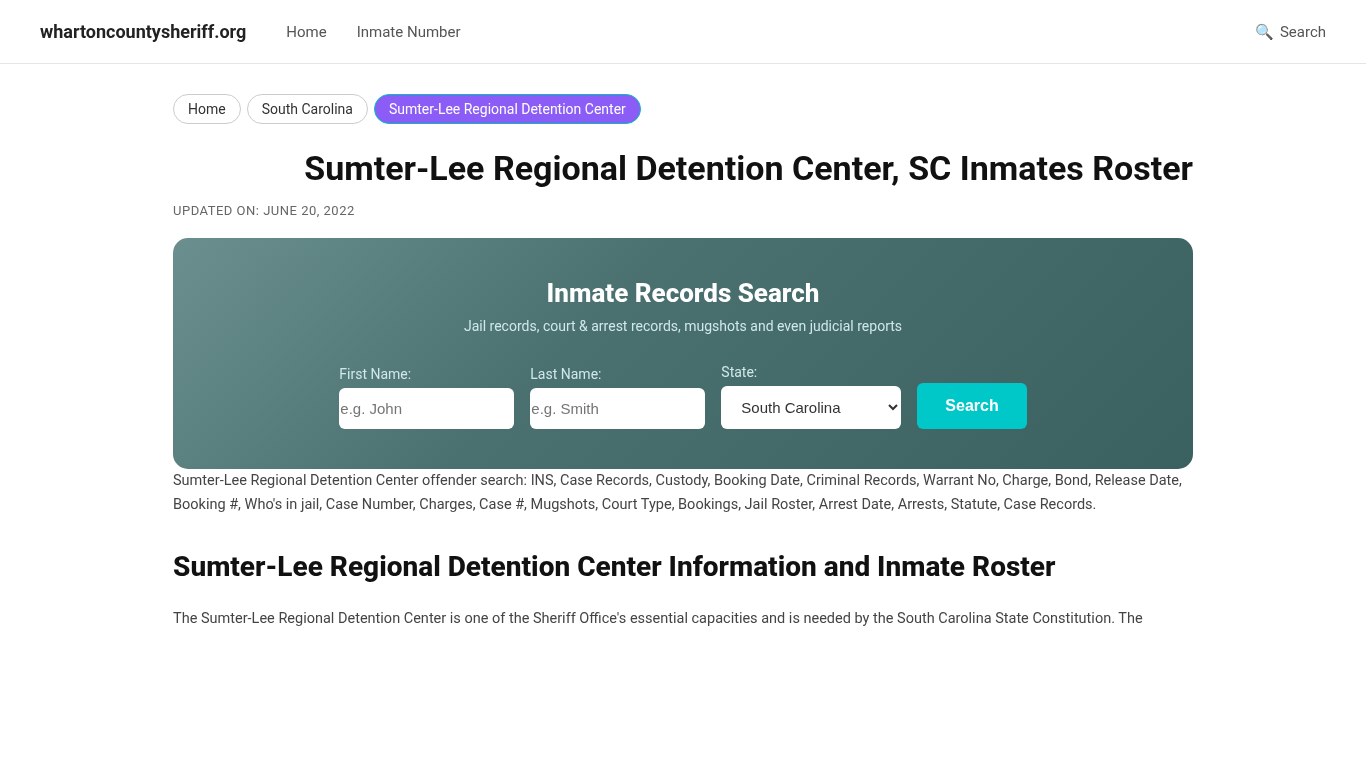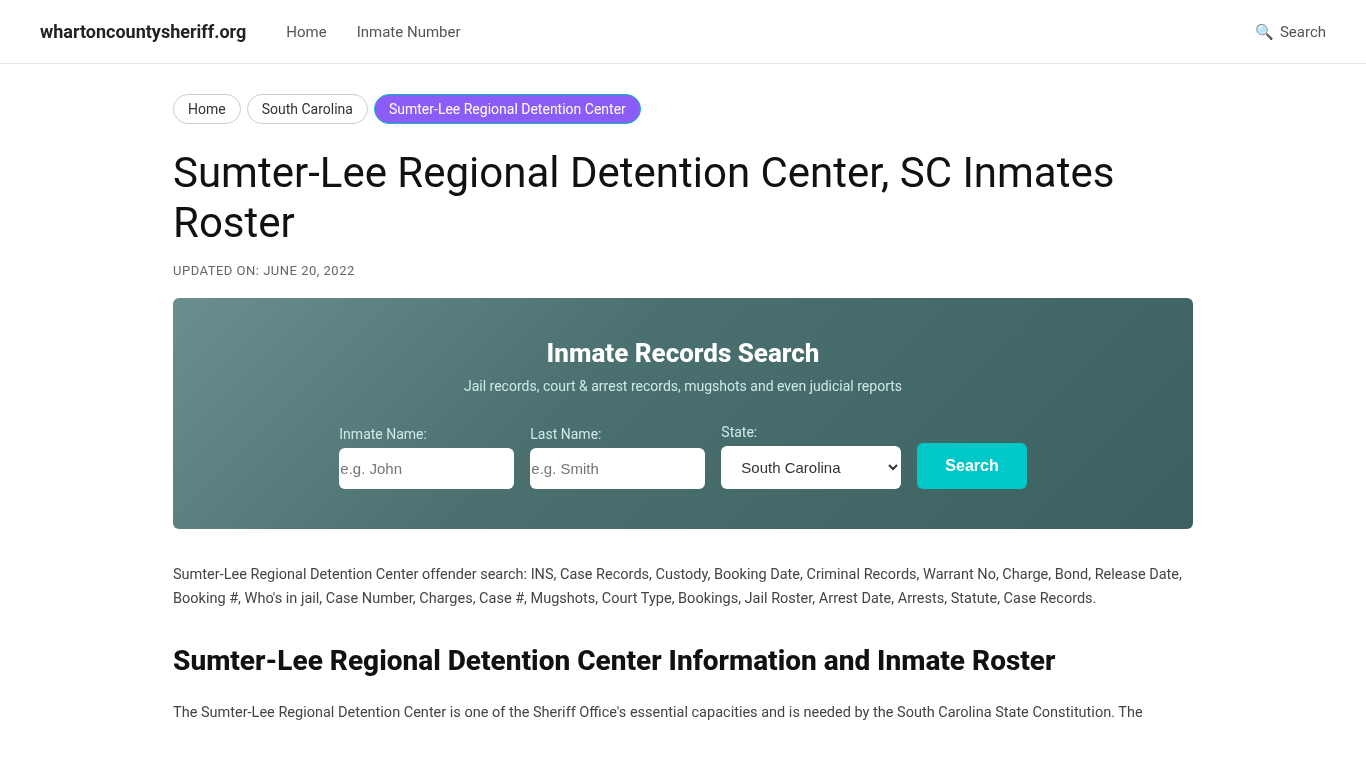--- a/index.html
+++ b/index.html
@@ -68,40 +68,40 @@
       background: #fff;
     }
     .breadcrumb-item.active {
       background: #8b5cf6;
       color: #fff;
       border-color: #00bfbf;
     }
 
     
     .page-title {
-      font-size: 42px;
-      font-weight: 400;
+      font-size: 34px;
+      font-weight: 700;
       color: #111;
       line-height: 1.2;
       margin-bottom: 14px;
+      text-align: right;
     }
     .updated-on {
       font-size: 13px;
       color: #666;
       text-transform: uppercase;
       letter-spacing: 0.5px;
       margin-bottom: 20px;
     }
 
     
     .search-section {
       background: linear-gradient(135deg, #6b8f8f 0%, #4a7070 40%, #3a6060 100%);
-      border-radius: 6px;
+      border-radius: 15px;
       padding: 40px 30px;
-      margin-bottom: 34px;
       text-align: center;
     }
     .search-section-title {
       font-size: 26px;
       font-weight: 800;
       color: #fff;
       margin-bottom: 10px;
     }
     .search-section-subtitle {
       font-size: 14px;
@@ -208,21 +208,21 @@
 
   <h1 class="page-title">Sumter-Lee Regional Detention Center, SC Inmates Roster</h1>
   <p class="updated-on">UPDATED ON: JUNE 20, 2022</p>
 
   <div class="search-section">
     <h2 class="search-section-title">Inmate Records Search</h2>
     <p class="search-section-subtitle">Jail records, court &amp; arrest records, mugshots and even judicial reports</p>
 
     <div class="search-form">
       <div class="form-group">
-        <label class="form-label">Inmate Name:</label>
+        <label class="form-label">First Name:</label>
         <input class="form-input" type="text" placeholder="e.g. John" style="">
       </div>
       <div class="form-group">
         <label class="form-label">Last Name:</label>
         <input class="form-input" type="text" placeholder="e.g. Smith" style="">
       </div>
       <div class="form-group">
         <label class="form-label">State:</label>
         <select class="form-select" id="state-select"><option value="Alabama">Alabama</option><option value="Alaska">Alaska</option><option value="Arizona">Arizona</option><option value="Arkansas">Arkansas</option><option value="California">California</option><option value="Colorado">Colorado</option><option value="Connecticut">Connecticut</option><option value="Delaware">Delaware</option><option value="Florida">Florida</option><option value="Georgia">Georgia</option><option value="Hawaii">Hawaii</option><option value="Idaho">Idaho</option><option value="Illinois">Illinois</option><option value="Indiana">Indiana</option><option value="Iowa">Iowa</option><option value="Kansas">Kansas</option><option value="Kentucky">Kentucky</option><option value="Louisiana">Louisiana</option><option value="Maine">Maine</option><option value="Maryland">Maryland</option><option value="Massachusetts">Massachusetts</option><option value="Michigan">Michigan</option><option value="Minnesota">Minnesota</option><option value="Mississippi">Mississippi</option><option value="Missouri">Missouri</option><option value="Montana">Montana</option><option value="Nebraska">Nebraska</option><option value="Nevada">Nevada</option><option value="New Hampshire">New Hampshire</option><option value="New Jersey">New Jersey</option><option value="New Mexico">New Mexico</option><option value="New York">New York</option><option value="North Carolina">North Carolina</option><option value="North Dakota">North Dakota</option><option value="Ohio">Ohio</option><option value="Oklahoma">Oklahoma</option><option value="Oregon">Oregon</option><option value="Pennsylvania">Pennsylvania</option><option value="Rhode Island">Rhode Island</option><option value="South Carolina" selected="">South Carolina</option><option value="South Dakota">South Dakota</option><option value="Tennessee">Tennessee</option><option value="Texas">Texas</option><option value="Utah">Utah</option><option value="Vermont">Vermont</option><option value="Virginia">Virginia</option><option value="Washington">Washington</option><option value="West Virginia">West Virginia</option><option value="Wisconsin">Wisconsin</option><option value="Wyoming">Wyoming</option></select>
       </div>

